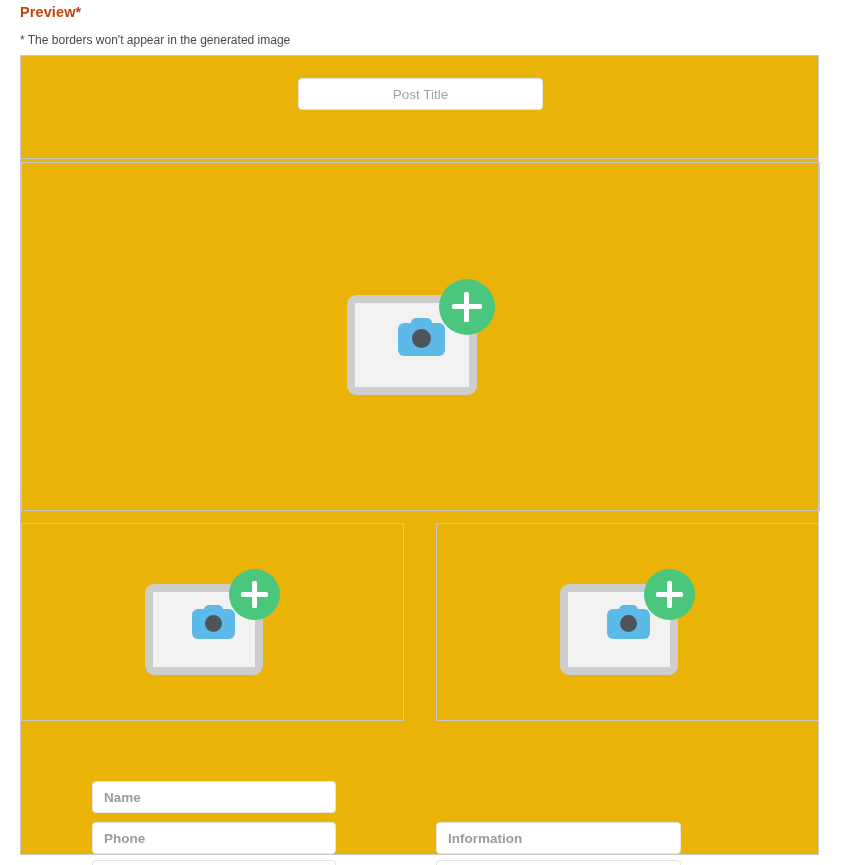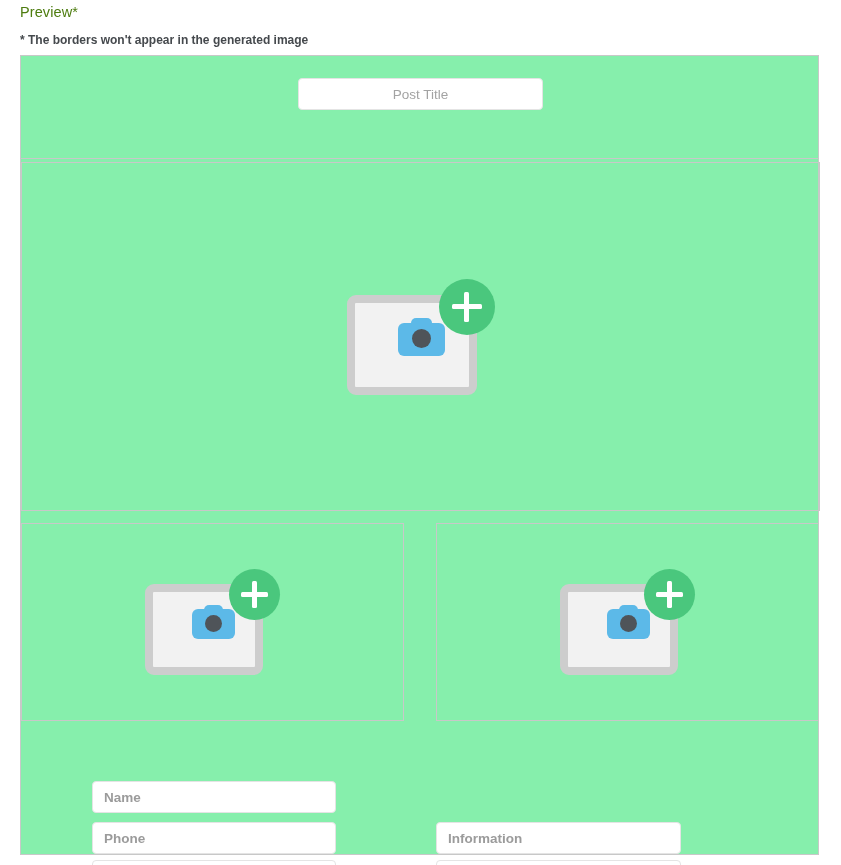--- a/index.html
+++ b/index.html
@@ -16,44 +16,44 @@
     overflow: hidden;
     position: relative;
   }
 
   
   .page-heading {
     position: absolute;
     left: 20px;
     top: 4px;
     font-size: 14.5px;
-    font-weight: 400;
-    color: #4d7c0f;
+    font-weight: 700;
+    color: #c2410c;
     letter-spacing: .1px;
     text-align: right;
   }
   .page-note {
     position: absolute;
     left: 20px;
     top: 33px;
     font-size: 12px;
-    font-weight: 700;
+    font-weight: 400;
     color: #45494d;
   }
 
   
   .preview-frame {
     position: absolute;
     left: 20px;
     top: 55px;
     width: 799px;
     height: 800px;
     border: 1px solid #c8c8c8;
     box-sizing: border-box;
-    background: #86efac;
+    background: #eab308;
   }
 
   
   .title-band {
     position: absolute;
     left: 0;
     top: 0;
     width: 100%;
     height: 103px;
     border-bottom: 1px solid #c8c8c8;

